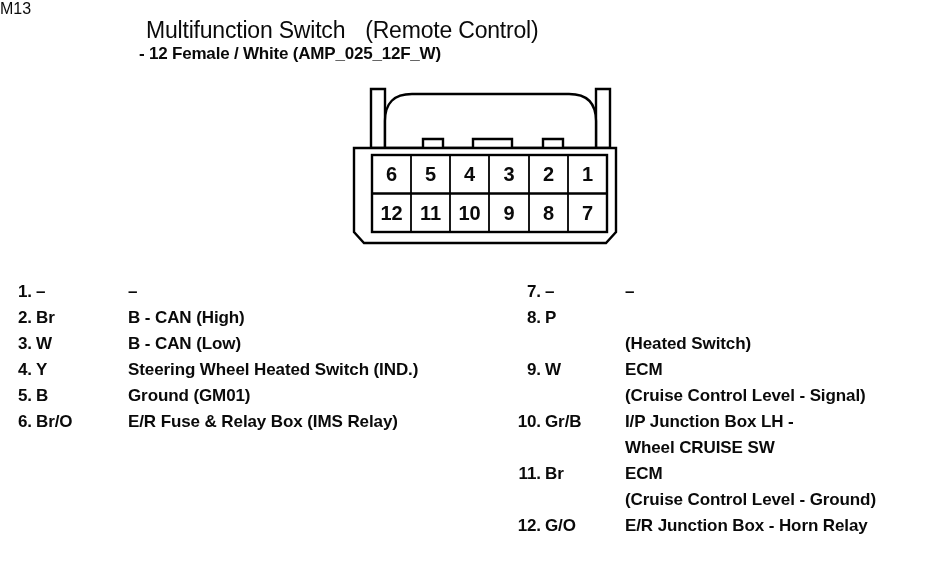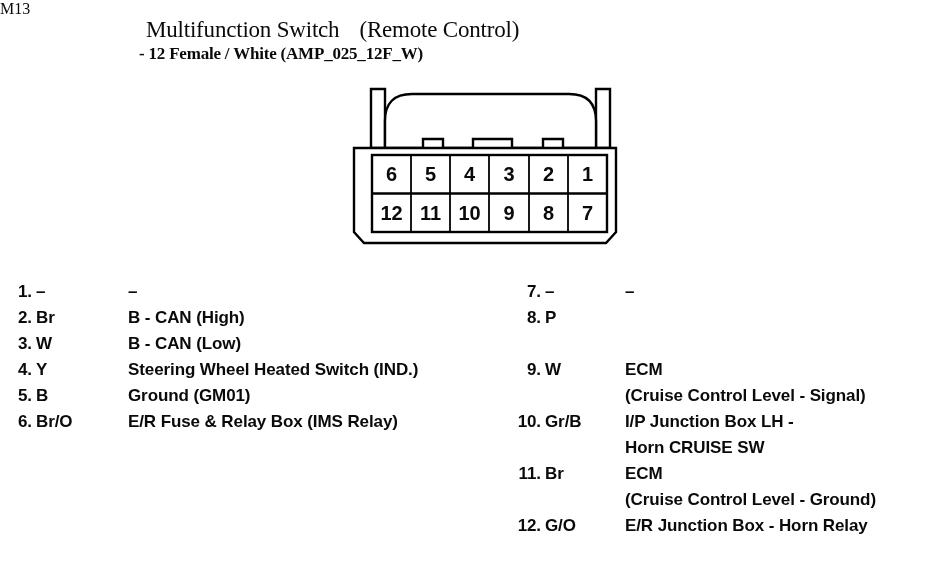--- a/index.html
+++ b/index.html
@@ -17,21 +17,20 @@
     -webkit-font-smoothing: antialiased;
   }
 
   
   #header-block {
     position: absolute;
     left: 0;
     top: 0;
     width: 784px;
     height: 76px;
-    font-family: Liberation Serif, serif;
   }
   #connector-title {
     position: absolute;
     left: 146px;
     top: 5px;
     font-size: 23px;
     letter-spacing: -0.2px;
     white-space: nowrap;
     margin-top: 12px;
   }
@@ -242,34 +241,35 @@
 
   <div class="pin-row">
     <span class="pin-index">7.</span>
     <span class="pin-color">–</span>
     <span class="pin-desc">–</span>
   </div>
 
   <div class="pin-row tall">
     <span class="pin-index">8.</span>
     <span class="pin-color">P</span>
+    <span class="pin-desc-2">(Heated Switch)</span>
   </div>
 
   <div class="pin-row tall">
     <span class="pin-index">9.</span>
     <span class="pin-color">W</span>
     <span class="pin-desc">ECM</span>
     <span class="pin-desc-2">(Cruise Control Level - Signal)</span>
   </div>
 
   <div class="pin-row tall">
     <span class="pin-index">10.</span>
     <span class="pin-color">Gr/B</span>
     <span class="pin-desc">I/P Junction Box LH -</span>
-    <span class="pin-desc-2">Horn CRUISE SW</span>
+    <span class="pin-desc-2">Wheel CRUISE SW</span>
   </div>
 
   <div class="pin-row tall">
     <span class="pin-index">11.</span>
     <span class="pin-color">Br</span>
     <span class="pin-desc">ECM</span>
     <span class="pin-desc-2">(Cruise Control Level - Ground)</span>
   </div>
 
   <div class="pin-row">

